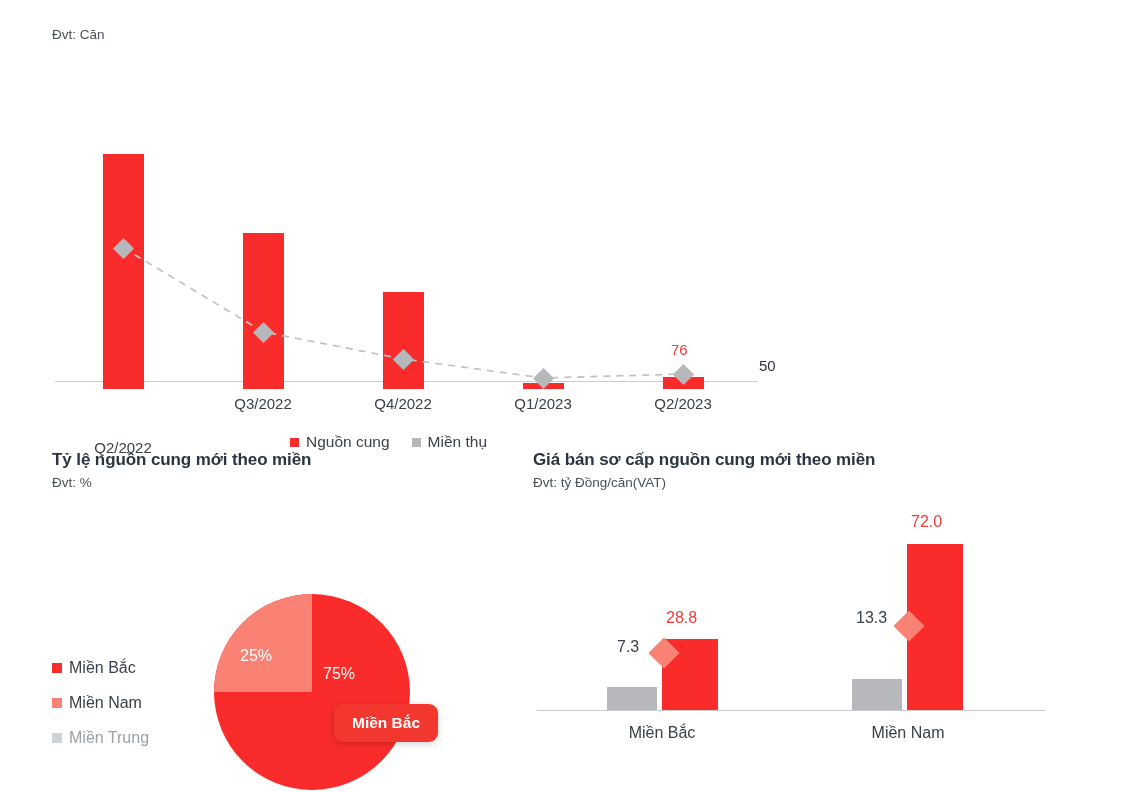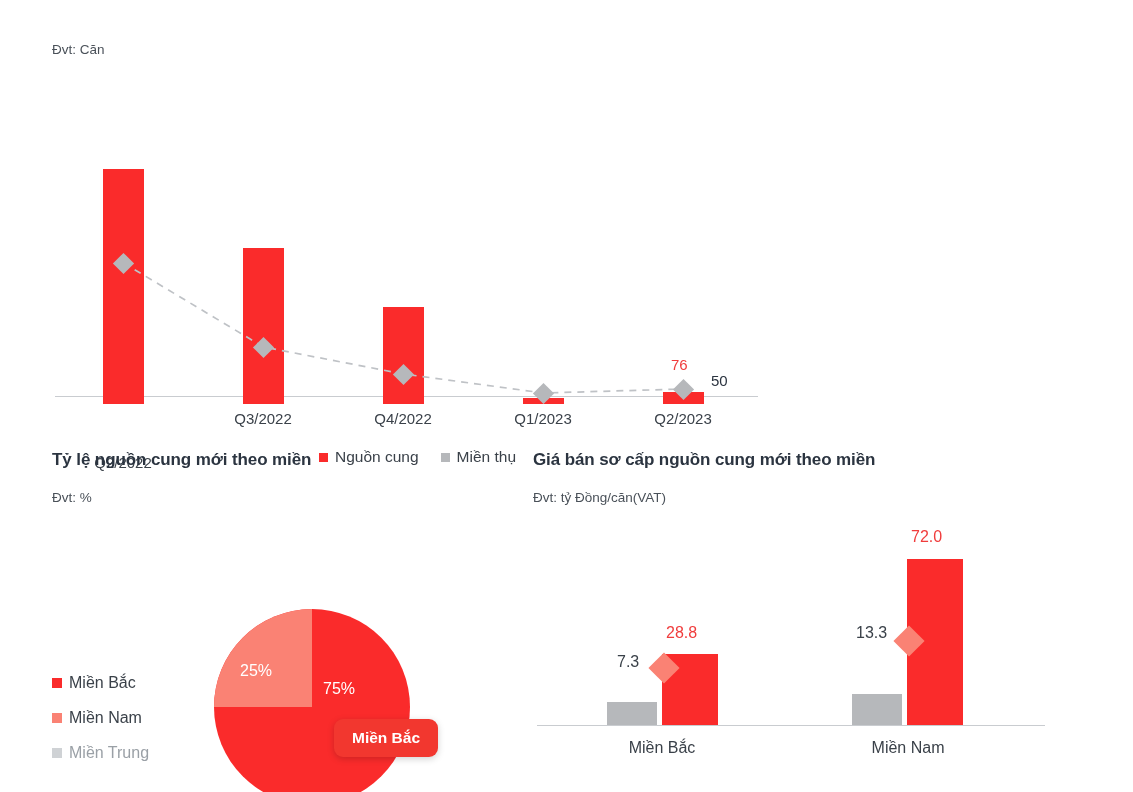--- a/index.html
+++ b/index.html
@@ -18,21 +18,21 @@
     font-size: 17px;
     font-weight: bold;
     color: #2b3440;
     letter-spacing: -0.1px;
     line-height: 1.2;
   }
   .panel-unit {
     font-size: 13.5px;
     font-weight: normal;
     color: #4a5159;
-    margin-top: 20px;
+    margin-top: 5px;
     line-height: 1.2;
   }
 
   
   #panel-supply-quarter { position: absolute; left: 52px; top: 22px; width: 1030px; }
 
   .chart1-wrap { position: relative; width: 720px; height: 300px; margin-top: 22px; margin-left: 0px; }
   .axis-line {
     position: absolute; left: 0; right: 0;
     height: 1px; background: #c9ccd0;
@@ -48,21 +48,21 @@
     color: #3a4149;
     text-align: center;
     white-space: nowrap;
   }
   .dlabel {
     position: absolute;
     font-size: 15px;
     white-space: nowrap;
   }
   .dlabel.red { color: #f03c3c; }
-  .dlabel.dark { color: #2b3440; }
+  .dlabel.dark { color: #2b3440; margin-left: 48px; }
   .diamond {
     position: absolute;
     width: 15px; height: 15px;
     background: #b6b8bb;
     transform: rotate(45deg);
   }
   .legend-row {
     position: absolute;
     display: flex; align-items: center; gap: 9px;
     font-size: 15.5px;
@@ -158,21 +158,21 @@
 
       <div class="dlabel red" style="left:619px; top:276px;">76</div>
       <div class="dlabel dark" style="left:659px; top:292px;">50</div>
 
       <div class="xtick" style="left:21px; top:330px; width:100px;margin-top:44px;">Q2/2022</div>
       <div class="xtick" style="left:161px; top:330px; width:100px;">Q3/2022</div>
       <div class="xtick" style="left:301px; top:330px; width:100px;">Q4/2022</div>
       <div class="xtick" style="left:441px; top:330px; width:100px;">Q1/2023</div>
       <div class="xtick" style="left:581px; top:330px; width:100px;">Q2/2023</div>
 
-      <div class="legend-row" style="left:238px; top:368px;margin-left:29px;">
+      <div class="legend-row" style="left:238px; top:368px;">
         <div class="legend-item">
           <span class="legend-swatch" style="background:#fa2b2b;"></span>
           <span class="legend-label">Nguồn cung</span>
         </div>
         <div class="legend-item" style="margin-left:13px;">
           <span class="legend-swatch" style="background:#b6b8bb;"></span>
           <span class="legend-label">Miền thụ</span>
         </div>
       </div>
     </div>

